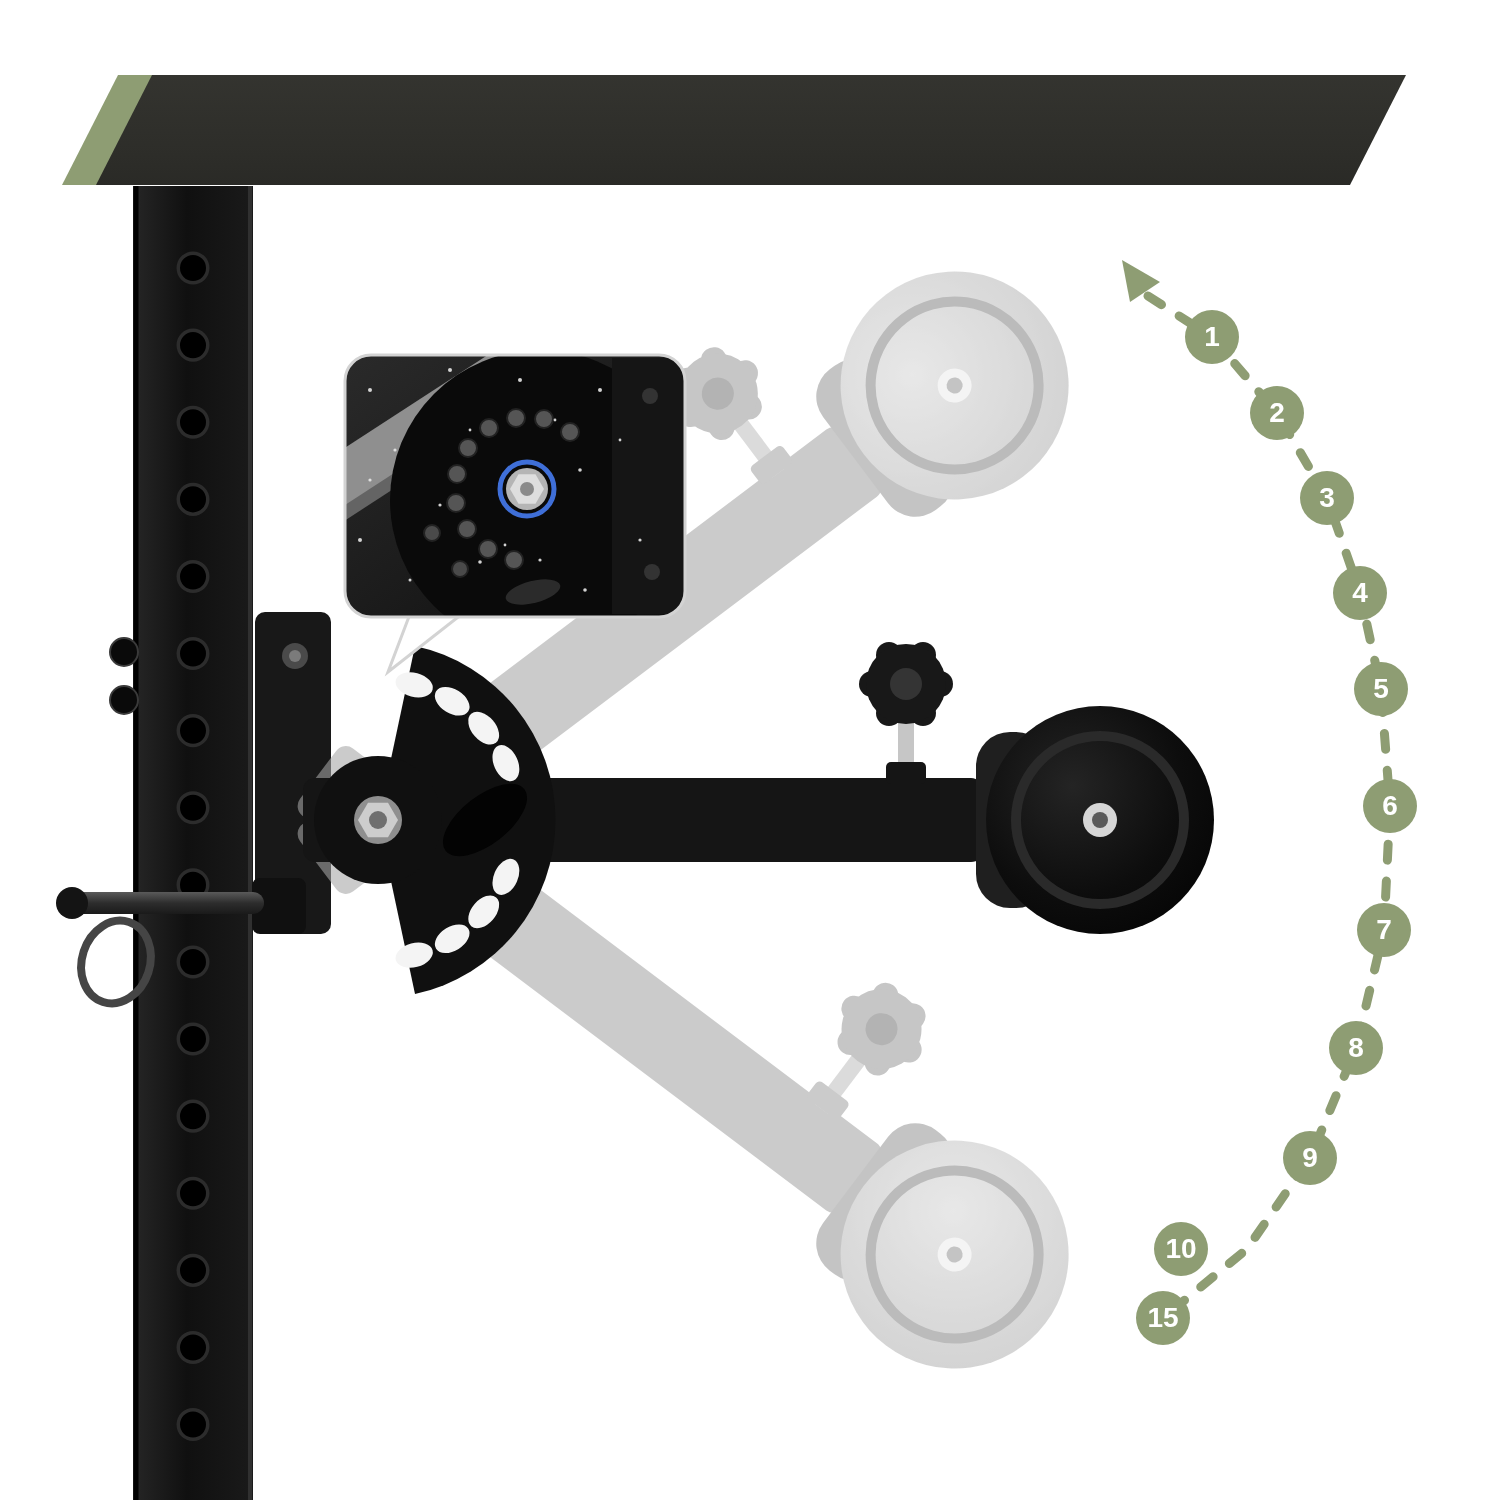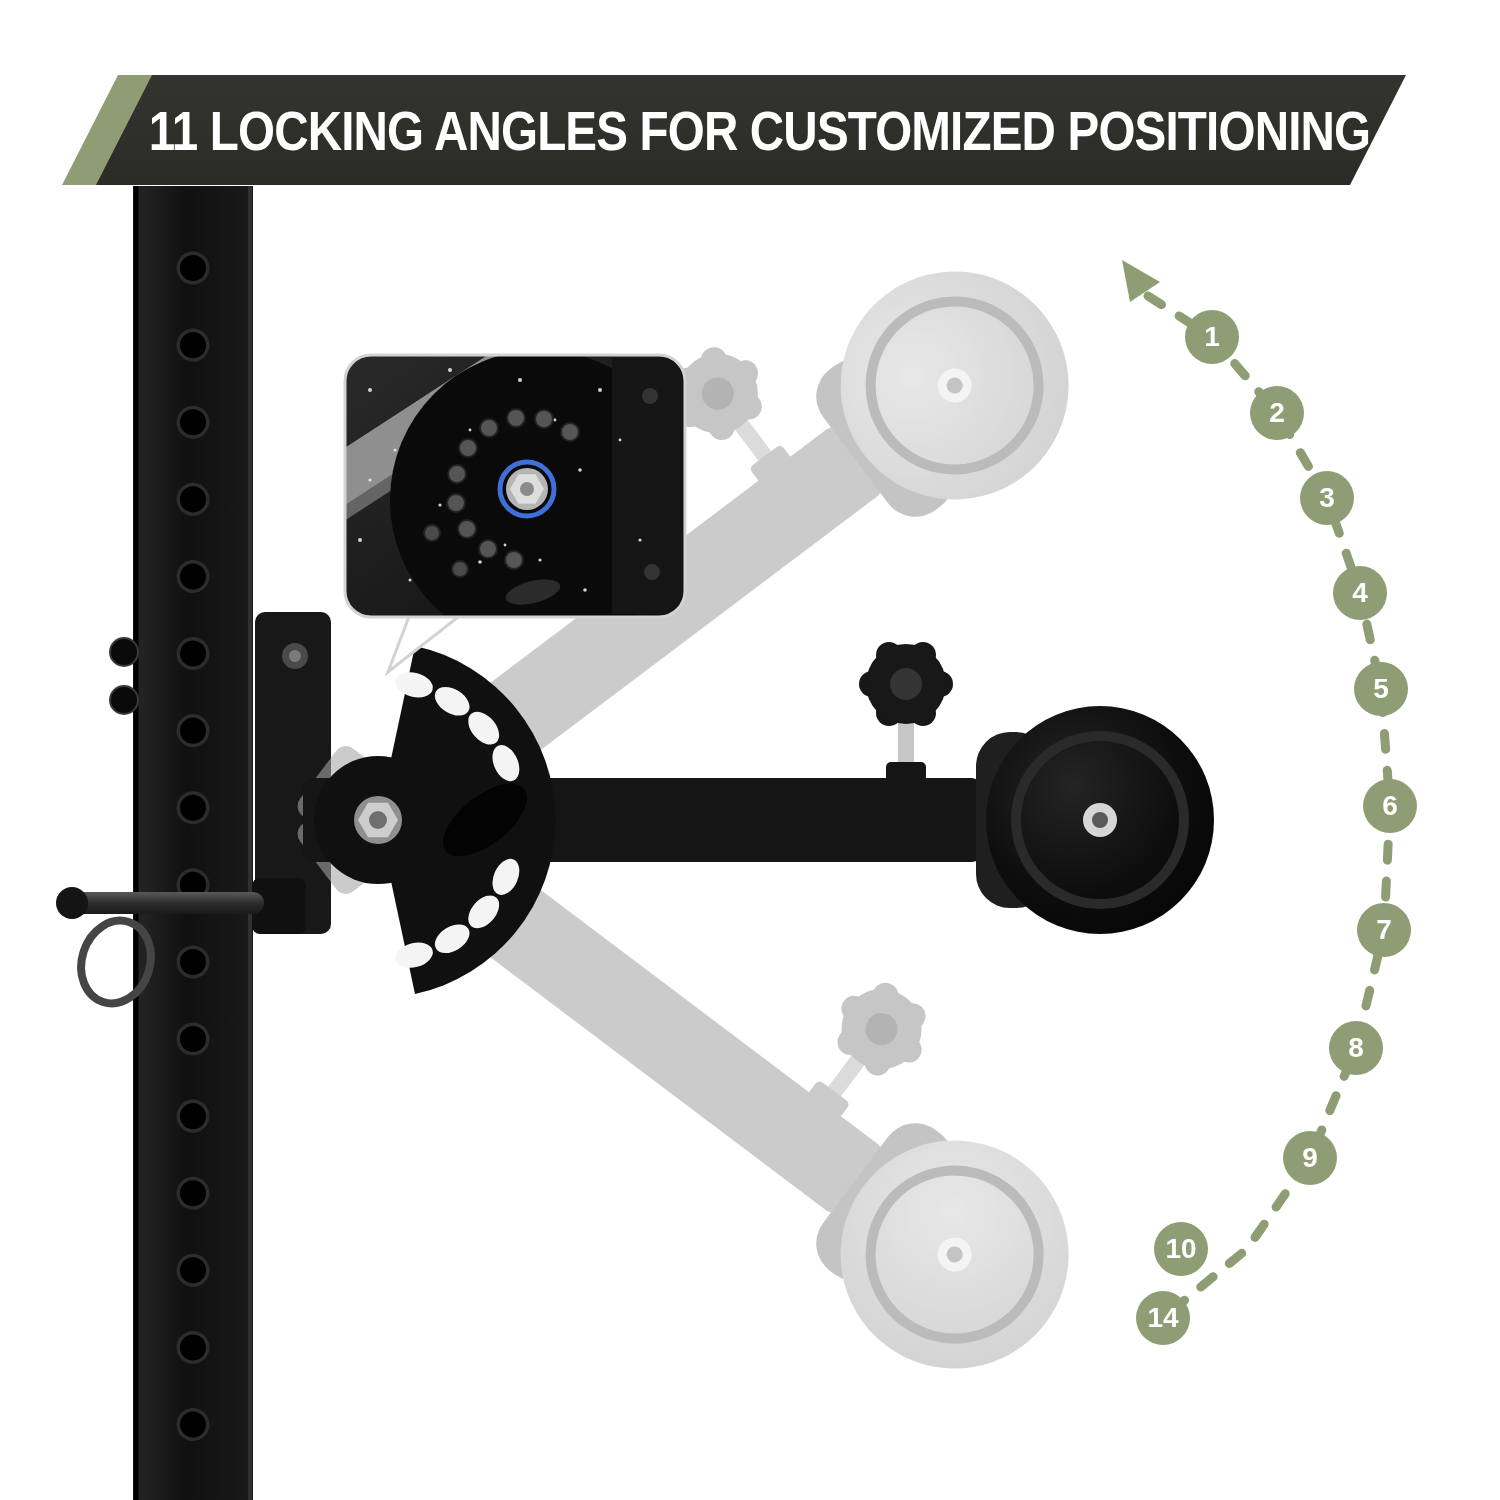--- a/index.html
+++ b/index.html
@@ -259,30 +259,27 @@
             <circle cx="370" cy="480" r="1.6"></circle>
         </g>
       </g>
       <rect x="345" y="355" width="340" height="262" rx="26" fill="none" stroke="#d3d3d3" stroke-width="3"></rect>
     </g>
   </svg>
 
   <div class="banner-wrap">
     <div class="banner-stripe"></div>
     <div class="banner-bar"></div>
-    <div class="banner-text">
-      <span>11 LOCKING ANGLES FOR CUSTOMIZED POSITIONING</span>
-    </div>
   </div>
 
   <div class="badge" style="left:1212px;top:337px">1</div>
   <div class="badge" style="left:1277px;top:413px">2</div>
   <div class="badge" style="left:1327px;top:498px">3</div>
   <div class="badge" style="left:1360px;top:593px">4</div>
   <div class="badge" style="left:1381px;top:689px">5</div>
   <div class="badge" style="left:1390px;top:806px">6</div>
   <div class="badge" style="left:1384px;top:930px">7</div>
   <div class="badge" style="left:1356px;top:1048px">8</div>
   <div class="badge" style="left:1310px;top:1158px">9</div>
   <div class="badge" style="left:1181px;top:1249px">10</div>
-  <div class="badge" style="left:1163px;top:1318px">14</div>
+  <div class="badge" style="left:1163px;top:1318px">15</div>
 
 </div>
 
 </body></html>

